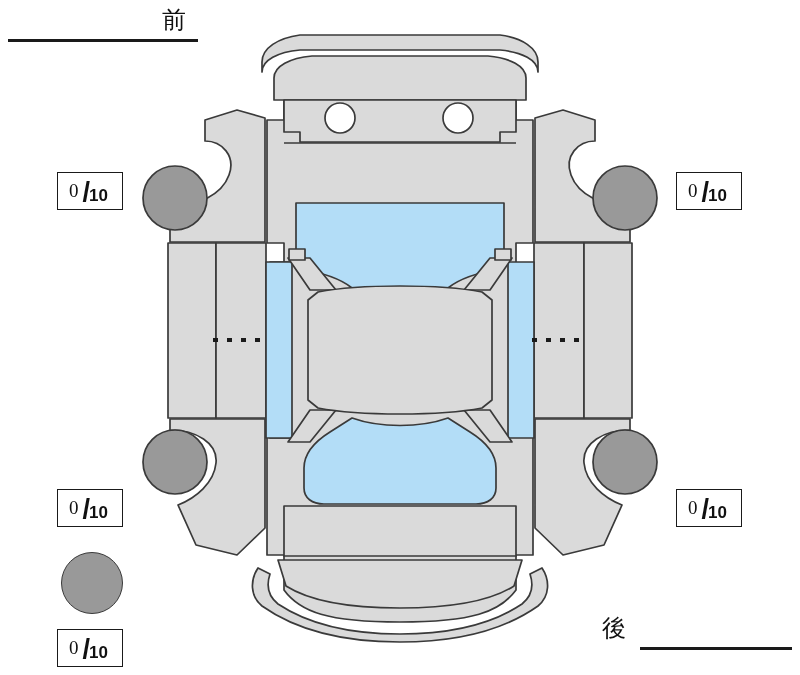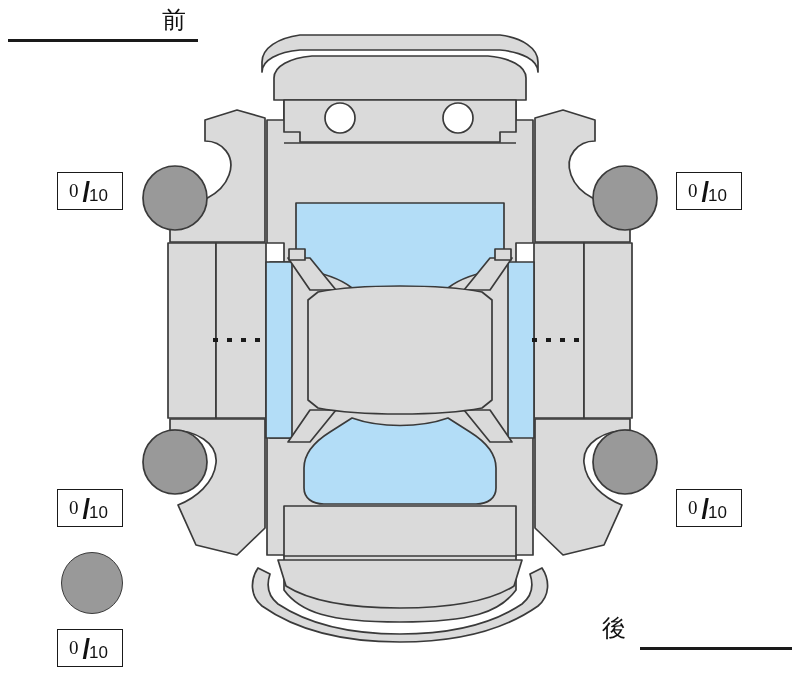--- a/index.html
+++ b/index.html
@@ -50,21 +50,21 @@
   .rating-sep {
     font-size: 27px;
     font-weight: 700;
     font-family: "Liberation Sans", sans-serif;
     position: relative;
     top: 1px;
     left: 1px;
   }
   .rating-max {
     font-size: 17px;
-    font-weight: 400;
+    font-weight: 700;
     font-family: "Liberation Sans", sans-serif;
     position: relative;
     top: 4px;
     left: -3px;
   }
   
   #box-fl { left: 57px;  top: 172px; width: 66px; height: 38px; }
   #box-fr { left: 676px; top: 172px; width: 66px; height: 38px; }
   #box-rl { left: 57px;  top: 489px; width: 66px; height: 38px; }
   #box-rr { left: 676px; top: 489px; width: 66px; height: 38px; }

